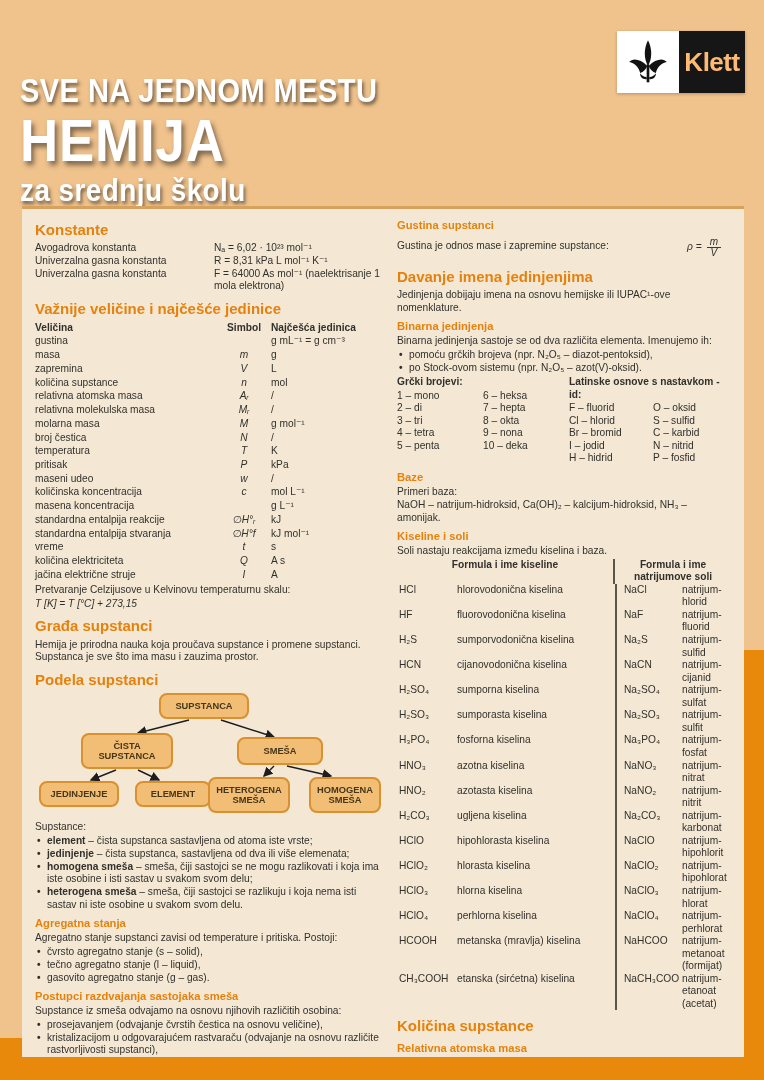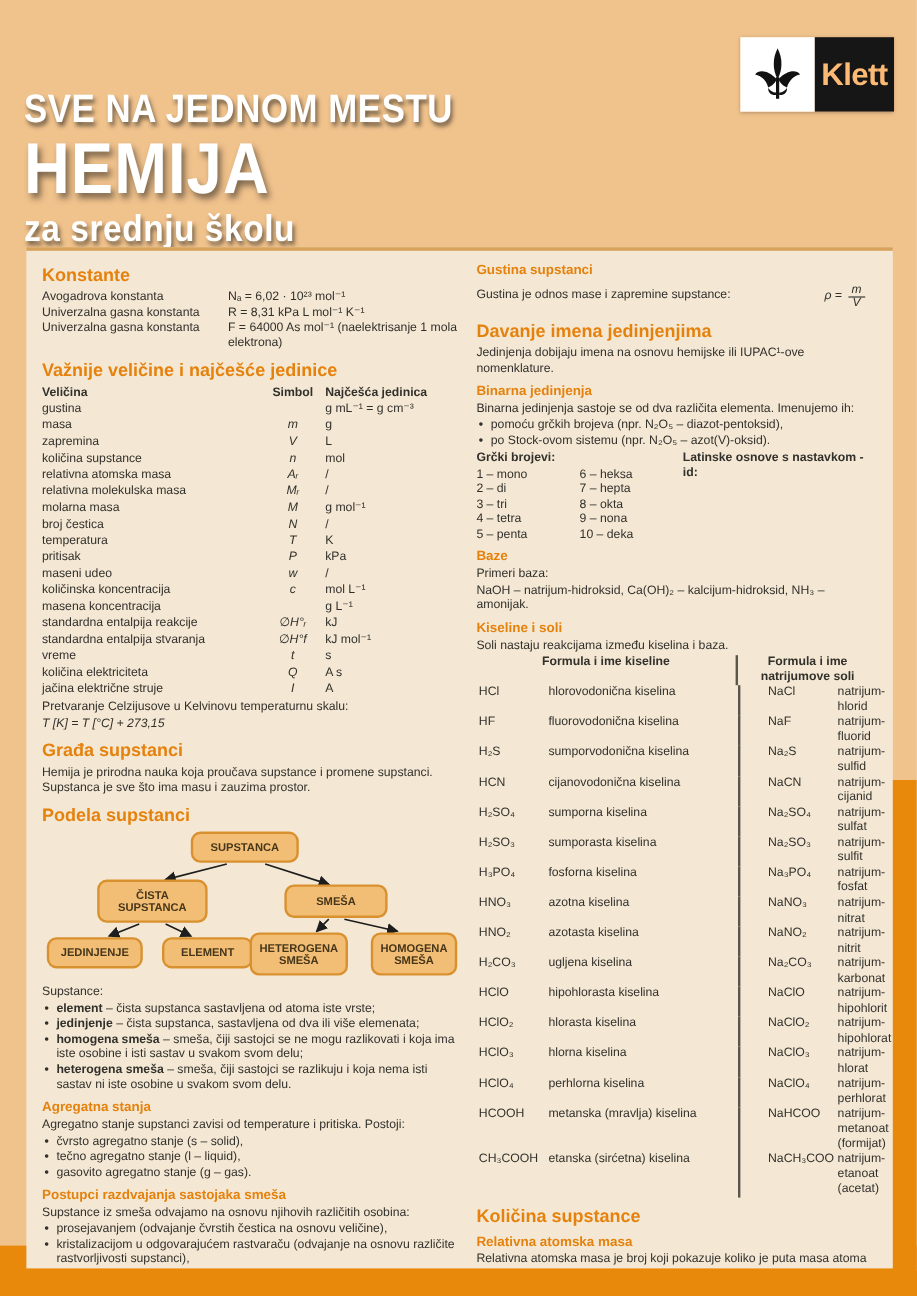--- a/index.html
+++ b/index.html
@@ -44,21 +44,21 @@
   .panel{font-size:10.2px;line-height:1.23;}
   h2{font-size:15px;font-weight:bold;color:#e5820d;margin:7px 0 3px;}
   h2.first{margin-top:2px;}
   h3{font-size:11.2px;font-weight:bold;color:#e5820d;margin:6px 0 1px;}
   p{margin:0 0 1px;}
   .bold{font-weight:bold;}
   ul{margin:0 0 2px;padding-left:12px;list-style:none;}
   li{position:relative;margin:0 0 .5px;}
   li::before{content:"•";position:absolute;left:-10px;font-weight:bold;}
   
-  .krow{display:flex;}
+  .krow{display:flex;gap:24px;}
   .krow .kl{width:155px;flex:none;}
   .krow .kv{flex:1;}
   
   .qhead span{font-weight:bold;}
   .qrow{display:flex;padding:.6px 0;}
   .qrow .q1{width:182px;flex:none;}
   .qrow .q2{width:54px;flex:none;font-style:italic;text-align:center;}
   .qrow .q3{flex:1;}
   
   .tree{position:relative;width:345px;height:124px;margin:4px 0 4px 2px;}
@@ -89,21 +89,21 @@
   .subcols>div:first-child{width:86px;flex:none;}
   .gl-right .subcols>div:first-child{width:84px;}
   
   .ks-head{display:flex;font-weight:bold;}
   .ks-head .h1{width:216px;flex:none;text-align:center;}
   .ks-head .h2{flex:1;text-align:center;border-left:2px solid #5a564e;}
   .ks-row{display:flex;}
   .ks-row .f1{width:58px;flex:none;padding-left:2px;}
   .ks-row .n1{width:158px;flex:none;}
   .ks-right{flex:1;display:flex;border-left:2px solid #5a564e;padding-left:7px;}
-  .ks-right .f2{width:58px;flex:none;margin-left:16px;}
+  .ks-right .f2{width:58px;flex:none;}
   .ks-right .n2{flex:1;white-space:pre-line;}
   .mt2{margin-top:2px;}
 </style>
 </head>
 <body>
 
 <div class="orange-right"></div>
 <div class="orange-bottom"></div>
 
 <div class="masthead">
@@ -376,20 +376,38 @@
           <div>6 – heksa</div>
               <div>7 – hepta</div>
               <div>8 – okta</div>
               <div>9 – nona</div>
               <div>10 – deka</div>
             </div>
         </div>
       </div>
       <div class="gl-right">
         <p class="bold">Latinske osnove s nastavkom -id:</p>
+        <div class="subcols">
+          <div>
+
+          <div>F – fluorid</div>
+              <div>Cl – hlorid</div>
+              <div>Br – bromid</div>
+              <div>I – jodid</div>
+              <div>H – hidrid</div>
+            </div>
+          <div>
+
+          <div>O – oksid</div>
+              <div>S – sulfid</div>
+              <div>C – karbid</div>
+              <div>N – nitrid</div>
+              <div>P – fosfid</div>
+            </div>
+        </div>
       </div>
     </div>
 
     <h3>Baze</h3>
     <p>Primeri baza:</p>
     <p>NaOH – natrijum-hidroksid,  Ca(OH)₂ – kalcijum-hidroksid,  NH₃ – amonijak.</p>
 
     <h3>Kiseline i soli</h3>
     <p>Soli nastaju reakcijama između kiselina i baza.</p>
     <div>

